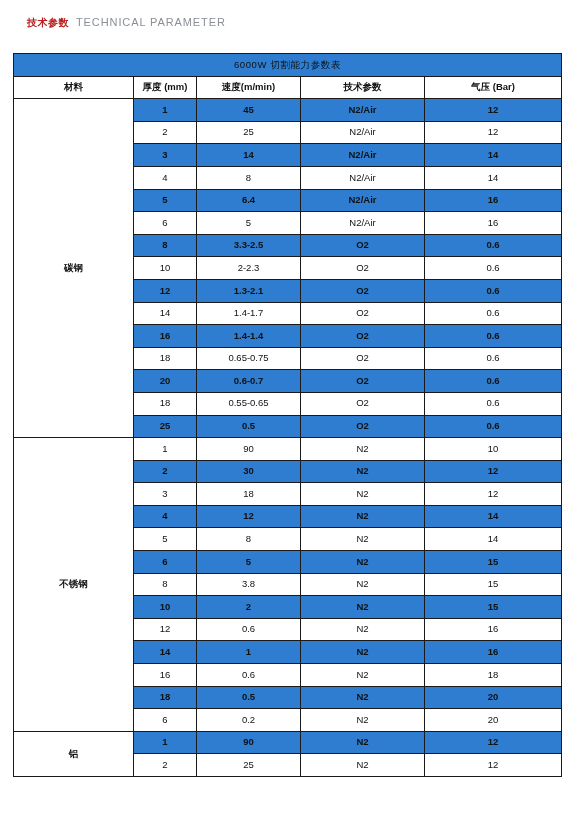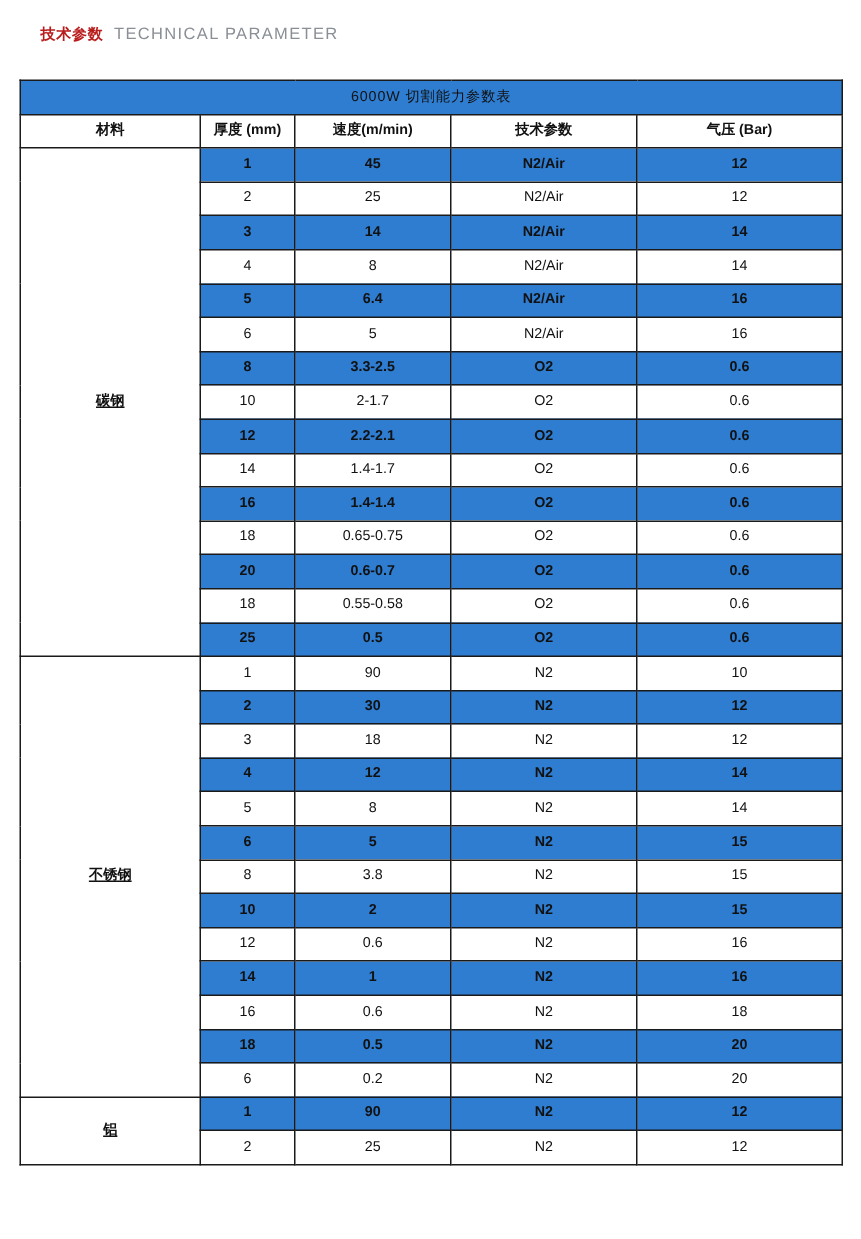--- a/index.html
+++ b/index.html
@@ -109,21 +109,20 @@
   
   td.mat-cell {
     background: #ffffff;
     font-size: 10px;
     font-weight: bold;
     color: #111111;
     border-top: 1px solid #6b6b6b;
     border-bottom: 1px solid #6b6b6b;
     border-left: 1px solid #1a1a1a;
     border-right: 1px solid #1a1a1a;
-    text-decoration: underline;
   }
 </style>
 </head>
 <body>
 
 <div class="page">
 
   <div class="heading">
     <span class="heading-cn">技术参数</span>
     <span class="heading-en">TECHNICAL PARAMETER</span>
@@ -187,27 +186,27 @@
             <td class="white">16</td>
           </tr>
           <tr>
             <td class="blue">8</td>
             <td class="blue">3.3-2.5</td>
             <td class="blue">O2</td>
             <td class="blue">0.6</td>
           </tr>
           <tr>
             <td class="white">10</td>
-            <td class="white">2-1.7</td>
+            <td class="white">2-2.3</td>
             <td class="white">O2</td>
             <td class="white">0.6</td>
           </tr>
           <tr>
             <td class="blue">12</td>
-            <td class="blue">2.2-2.1</td>
+            <td class="blue">1.3-2.1</td>
             <td class="blue">O2</td>
             <td class="blue">0.6</td>
           </tr>
           <tr>
             <td class="white">14</td>
             <td class="white">1.4-1.7</td>
             <td class="white">O2</td>
             <td class="white">0.6</td>
           </tr>
           <tr>
@@ -223,21 +222,21 @@
             <td class="white">0.6</td>
           </tr>
           <tr>
             <td class="blue">20</td>
             <td class="blue">0.6-0.7</td>
             <td class="blue">O2</td>
             <td class="blue">0.6</td>
           </tr>
           <tr>
             <td class="white">18</td>
-            <td class="white">0.55-0.58</td>
+            <td class="white">0.55-0.65</td>
             <td class="white">O2</td>
             <td class="white">0.6</td>
           </tr>
           <tr>
             <td class="blue">25</td>
             <td class="blue">0.5</td>
             <td class="blue">O2</td>
             <td class="blue">0.6</td>
           </tr>
           <tr>

